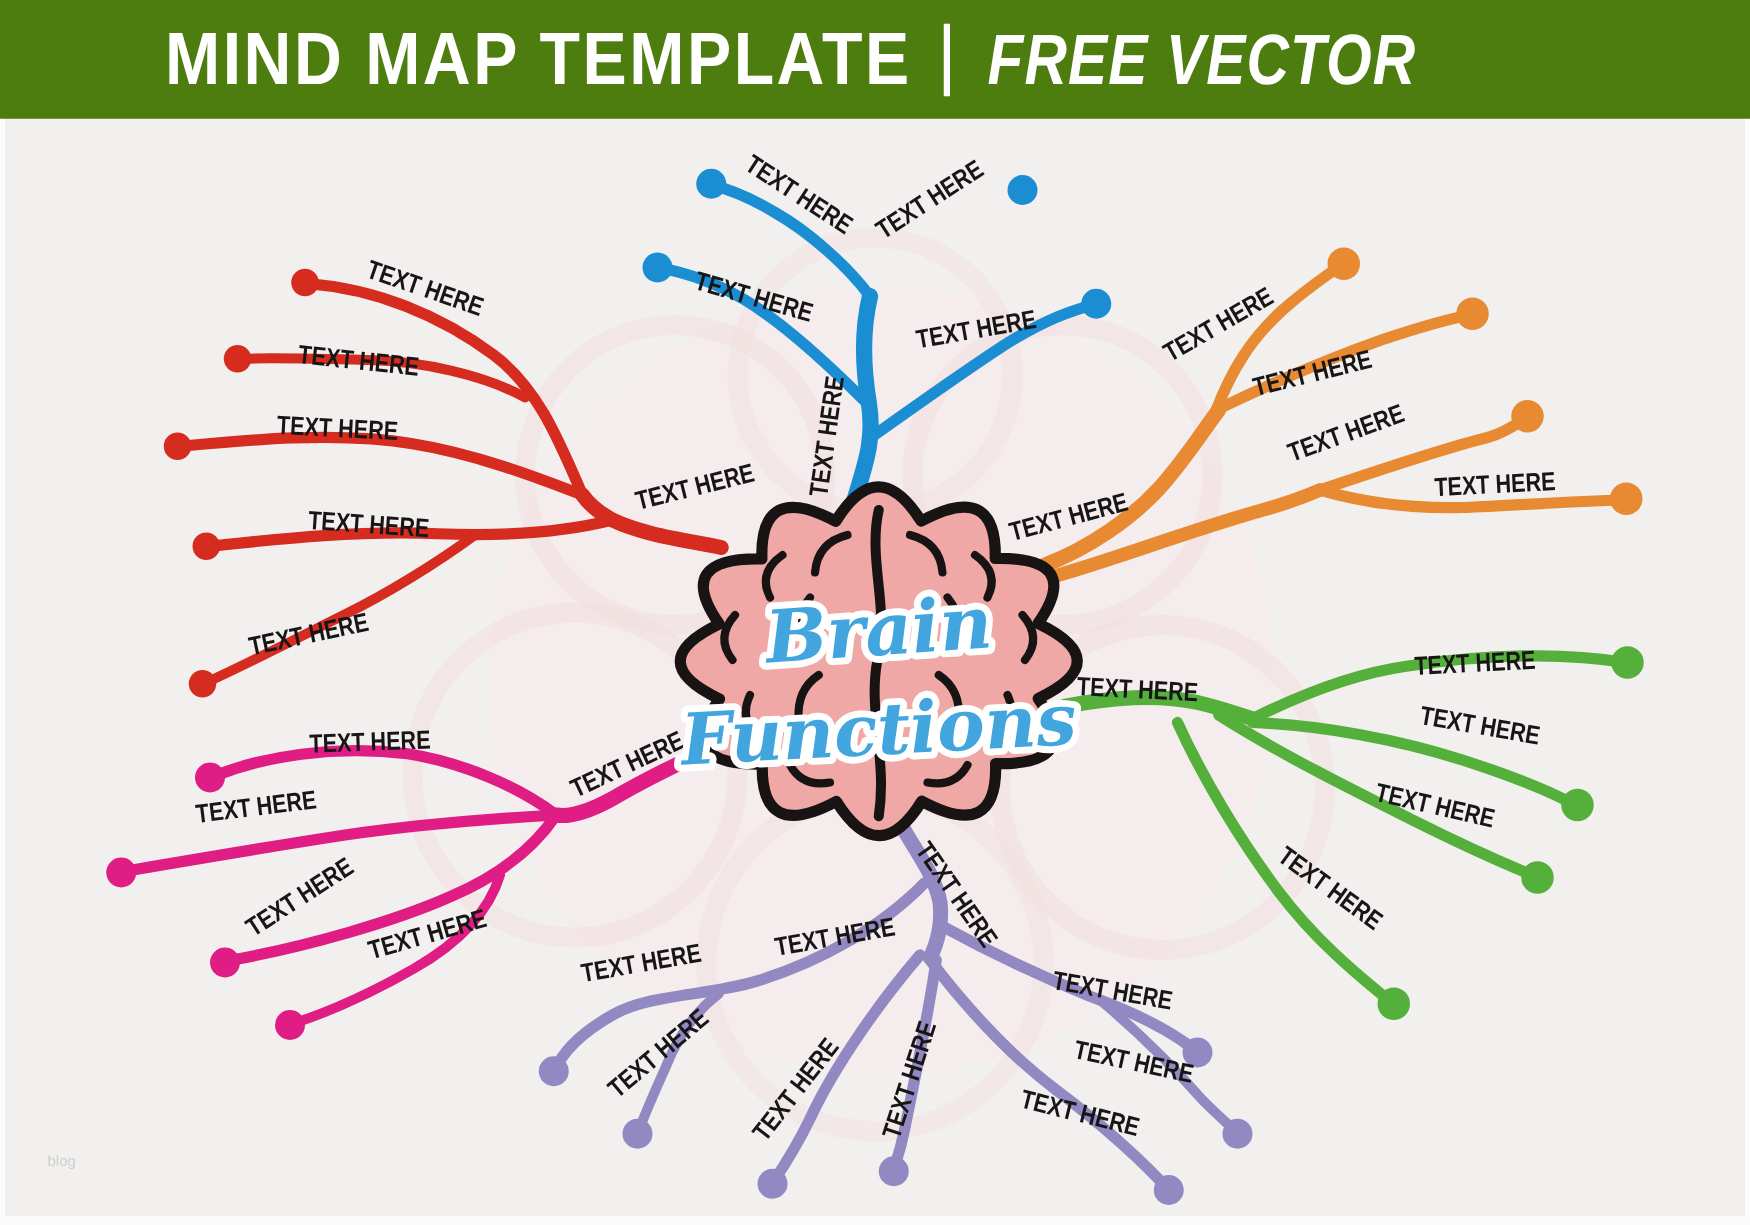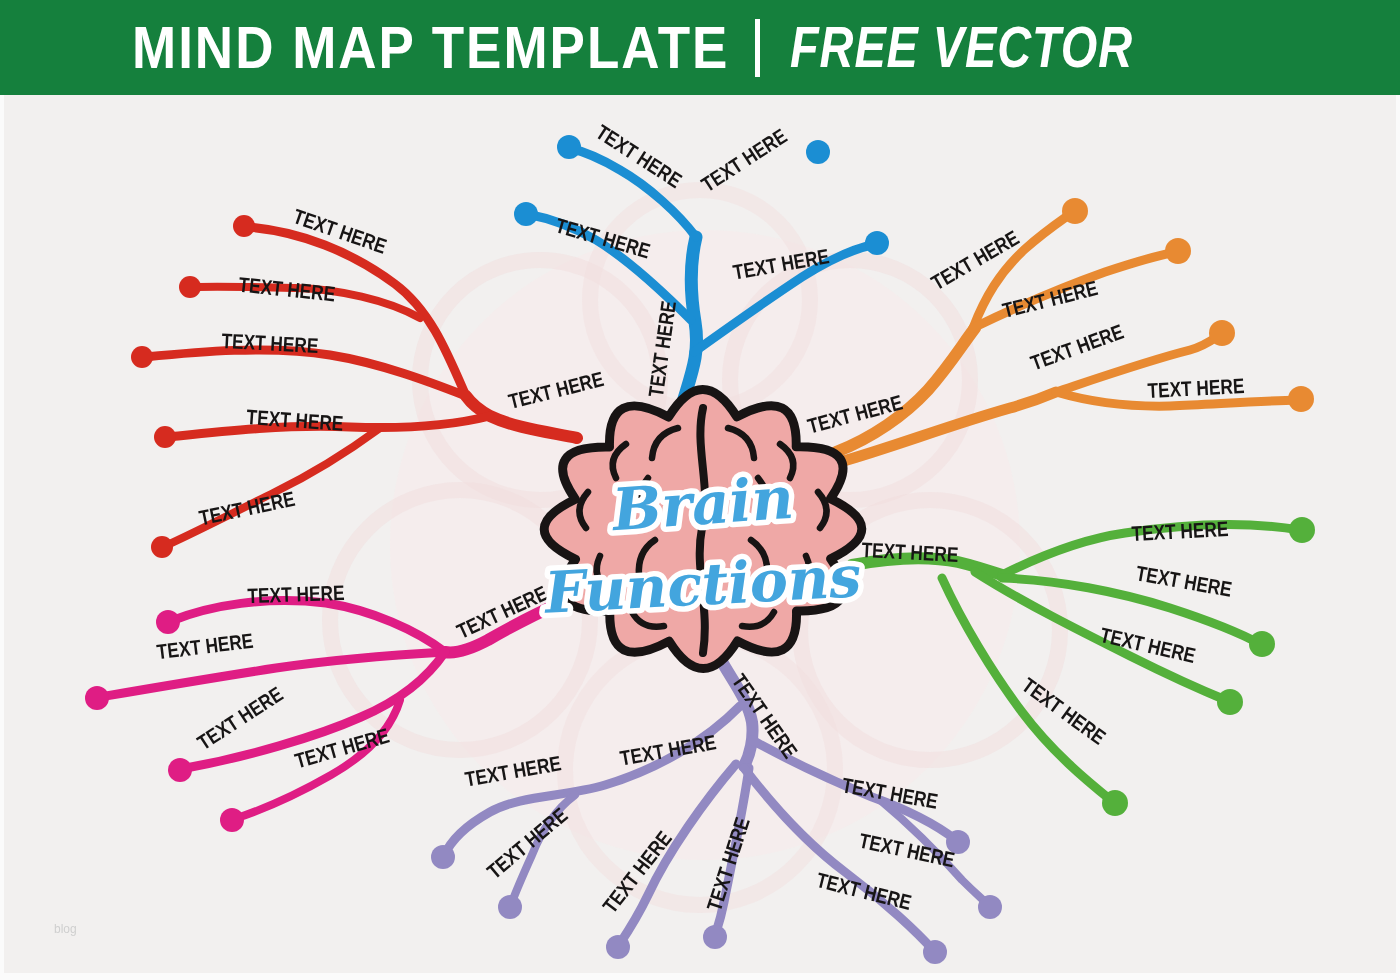--- a/index.html
+++ b/index.html
@@ -1,27 +1,27 @@
 <!DOCTYPE html>
 <html><head>
 <meta charset="utf-8">
 <style>
   html,body{margin:0;padding:0;background:#e8e8e8;}
   .page{position:relative;width:1400px;height:980px;background:#fbfbfb;overflow:hidden;
         font-family:"Liberation Sans",sans-serif;}
   .canvas{position:absolute;left:4px;right:4px;top:0;bottom:7px;background:#f2f0ef;}
-  .header{position:absolute;left:0;top:0;width:1400px;height:95px;background:#15803d;
+  .header{position:absolute;left:0;top:0;width:1400px;height:95px;background:#4d7c0f;
           display:flex;align-items:center;z-index:30;}
   .header-title{margin-left:132px;color:#fff;font-weight:700;font-size:53px;letter-spacing:2px;
                 transform:scaleY(1.12);white-space:nowrap;}
   .header-divider{width:5px;height:58px;background:#fff;margin:0 30px 0 26px;}
   .header-subtitle{color:#fff;font-weight:700;font-style:italic;font-size:51px;letter-spacing:1px;
                    transform:scaleY(1.12) scaleX(0.92);transform-origin:left center;white-space:nowrap;}
   .diagram-svg{position:absolute;left:0;top:0;width:1400px;height:980px;z-index:10;}
-  .corner-watermark{position:absolute;left:38px;top:922px;color:#cfcfcf;font-size:12px;z-index:20;margin-left:16px;}
+  .corner-watermark{position:absolute;left:38px;top:922px;color:#cfcfcf;font-size:12px;z-index:20;}
 </style>
 </head>
 <body>
 
 <div class="page">
   <div class="canvas"></div>
 
   <svg class="diagram-svg" viewBox="0 0 1400 980" xmlns="http://www.w3.org/2000/svg">
       <g>
         <circle cx="705" cy="545" r="315" fill="#f7ebeb" stroke="none" stroke-width="0" opacity="0.55"></circle>

